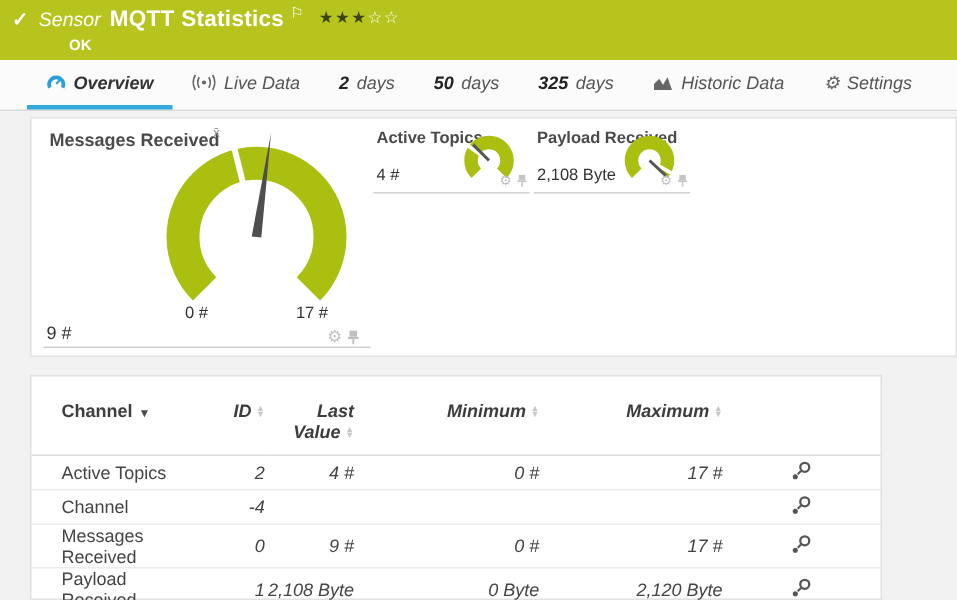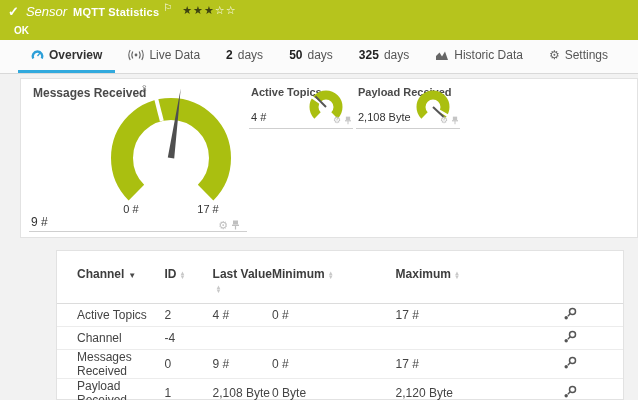--- a/index.html
+++ b/index.html
@@ -5,41 +5,41 @@
   * { margin:0; padding:0; box-sizing:border-box; }
   html,body { width:638px; height:400px; overflow:hidden; background:#f2f2f2;
     font-family:"Liberation Sans", sans-serif; }
 
   
   .sensor-header { position:absolute; left:0; top:0; width:638px; height:40px;
     background:#b6c41d; color:#fff; }
   .sh-row { position:absolute; left:8px; top:4px; display:flex; align-items:baseline; }
   .sh-check { font-size:13px; font-weight:bold; margin-right:7px; }
   .sh-kind { font-style:italic; font-size:13px; margin-right:6px; }
-  .sh-title { font-size:11px; font-weight:bold; letter-spacing:.2px; }
+  .sh-title { font-size:15px; font-weight:bold; letter-spacing:.2px; }
   .sh-flag { font-size:10px; position:relative; top:-5px; margin-left:4px; }
   .sh-stars { font-size:11px; margin-left:10px; letter-spacing:1px; position:relative; top:-2px; }
   .sh-stars .filled { color:#3e4310; }
   .sh-stars .empty  { color:#ffffff; }
-  .sh-status { position:absolute; left:14px; top:25px; font-size:10px; font-weight:bold; }
+  .sh-status { position:absolute; left:46px; top:25px; font-size:10px; font-weight:bold; }
 
   
   .tabbar { position:absolute; left:0; top:40px; width:638px; height:34px;
     background:#fbfbfb; border-bottom:1px solid #d9d9d9;
-    display:flex; align-items:stretch; padding-left:18px; }
+    display:flex; align-items:stretch; padding-left:18px;font-style:italic; }
   .tab { display:flex; align-items:center; gap:5px; padding:0 13px;
     font-size:12px; color:#555; cursor:pointer; border-bottom:3px solid transparent; }
   .tab b { color:#222; }
   .tab.active { color:#333; font-weight:bold; border-bottom:3px solid #31a9dd; }
   .tab svg { display:block; }
 
   
   .panel { position:absolute; background:#fff; border:1px solid #e2e2e2; }
   .panel-gauges { left:20px; top:78px; width:618px; height:160px; }
-  .panel-table  { left:20px; top:250px; width:568px; height:150px;margin-left:36px; }
+  .panel-table  { left:20px; top:250px; width:568px; height:150px; }
 
   
   .tile-big { position:absolute; left:0; top:0; width:230px; height:160px; }
   .tile-title { position:absolute; left:12px; top:7px; font-size:12px; font-weight:bold; color:#4a4a4a; }
   .avg-label { position:absolute; left:121px; top:4px; font-size:9px; color:#8a8a8a; }
   .g-min { position:absolute; left:90px;  top:124px; width:40px; text-align:center; font-size:11px; color:#333; }
   .g-max { position:absolute; left:167px; top:124px; width:40px; text-align:center; font-size:11px; color:#333; }
   .g-value { position:absolute; left:10px; top:136px; font-size:12px; color:#333; }
   .tile-line { position:absolute; left:8px; top:152px; width:218px; border-bottom:1px solid #cfcfcf; }
   .tile-icons { position:absolute; display:flex; gap:4px; align-items:center; }
@@ -55,21 +55,21 @@
   .ts-icons { right:2px; top:32px; }
   .ts-icons .gear-glyph { font-size:9px; }
 
   
   table.channels { border-collapse:collapse; width:100%; margin-top:12px; font-size:12px; color:#444; }
   table.channels th { font-weight:bold; color:#3d3d3d; vertical-align:top; padding:4px 0 8px; }
   table.channels td { padding:0; height:23px; }
   table.channels tbody tr { border-top:1px solid #ececec; }
   table.channels thead tr { border-bottom:1px solid #dcdcdc; }
   .col-channel { text-align:left; padding-left:20px !important; }
-  .num { text-align:left; }
+  .num { text-align:right;font-style:italic; }
   .sort { display:inline-flex; flex-direction:column; vertical-align:middle;
     margin-left:3px; line-height:4px; font-size:6px; color:#c8c8c8; }
   .sorted-arrow { font-size:8px; color:#4a4a4a; margin-left:4px; }
   .icon-cell { text-align:center; }
   .rowgear { cursor:pointer; }
 
   svg { overflow:visible; }
 </style>
 </head>
 <body>

